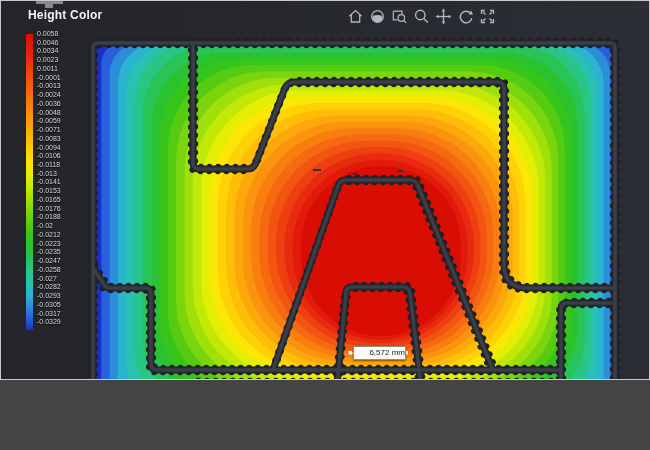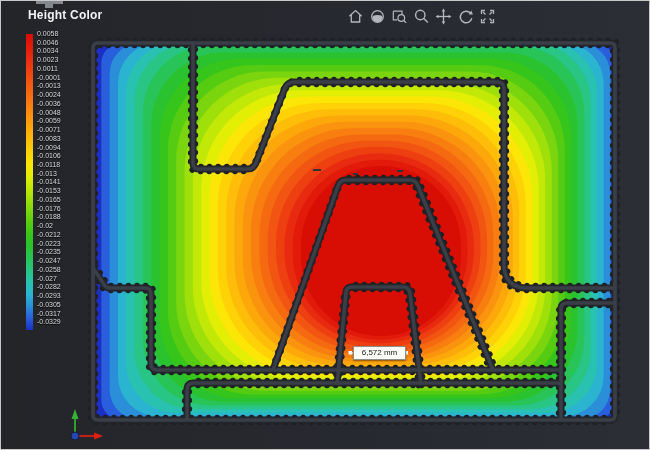--- a/index.html
+++ b/index.html
@@ -1,17 +1,17 @@
 <!DOCTYPE html>
 <html><head>
 <meta charset="utf-8">
 <style>
   html,body{margin:0;padding:0;background:#444;}
   #app{
-    position:relative;width:650px;height:450px;overflow:hidden;
+    position:relative;width:650px;height:380px;overflow:hidden;
     box-sizing:border-box;border:1px solid #c9c9c9;
     background:linear-gradient(90deg,#232529 0%,#26282e 40%,#2b2e35 100%);
     font-family:"Liberation Sans",sans-serif;
   }
   #viewport{position:absolute;left:0;top:0;width:650px;height:450px;}
   #page-title{
     position:absolute;left:27px;top:7px;font-size:12px;font-weight:bold;
     color:#f2f3f5;letter-spacing:.2px;
   }
   #pin{position:absolute;left:34px;top:0;}
@@ -19,21 +19,21 @@
   #toolbar svg{display:block;cursor:pointer;}
   #colorbar{position:absolute;left:25px;top:33px;width:7px;height:296px;}
   #colorbar-labels{position:absolute;left:36px;top:29px;width:44px;}
   .cb-label{
     height:8.74px;line-height:8.74px;font-size:7px;color:#d7d9dc;
     text-shadow:0 1px 1px #000;white-space:nowrap;
   }
   #measure-tag{
     position:absolute;left:352px;top:345px;width:51px;height:12px;
     background:#fbfbf8;border:1px solid #8e8e89;border-radius:1px;
-    font-size:8px;line-height:12px;text-align:center;color:#1c1c1c;
+    font-size:8px;line-height:12px;text-align:right;color:#1c1c1c;
     box-shadow:0 1px 2px rgba(0,0,0,.45);cursor:pointer;
   }
   #triad{position:absolute;left:58px;top:404px;}
 </style>
 </head>
 <body>
 
 <div id="app">
 
   <svg id="viewport" viewBox="0 0 650 450">

